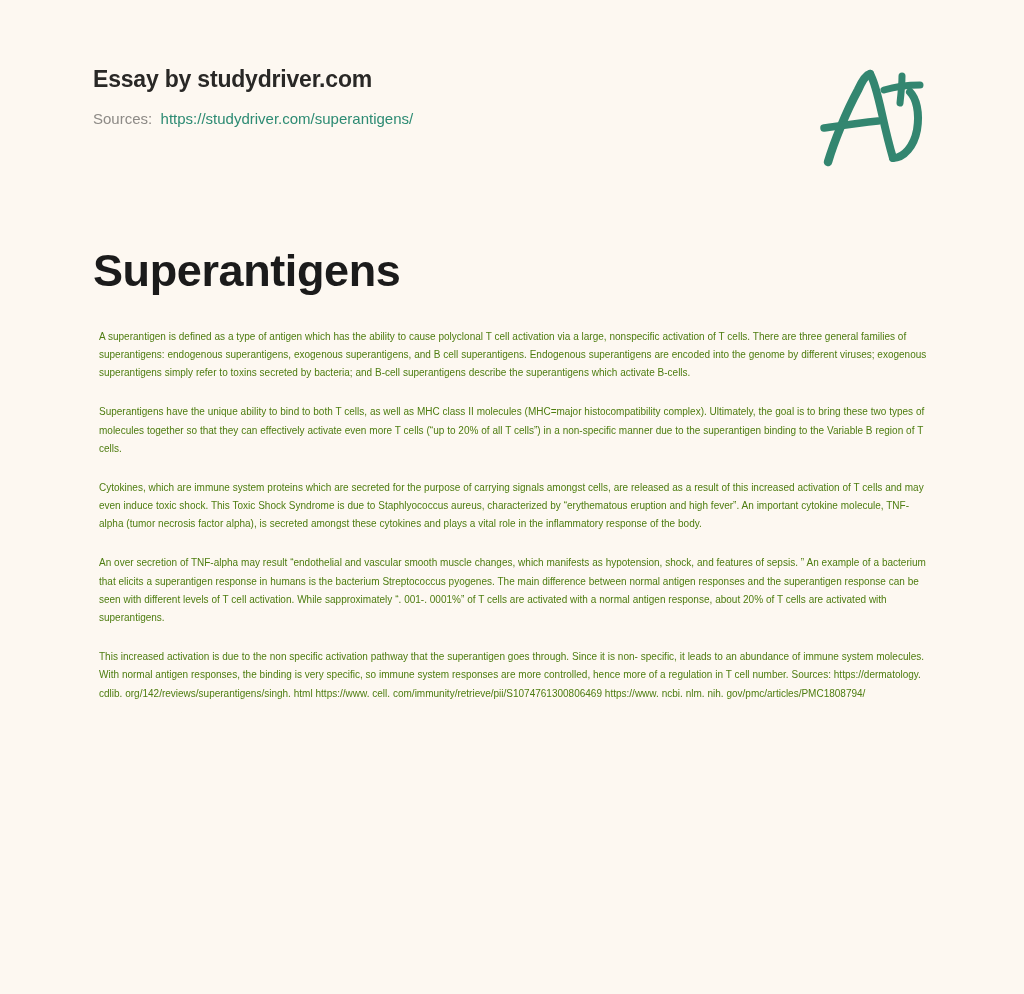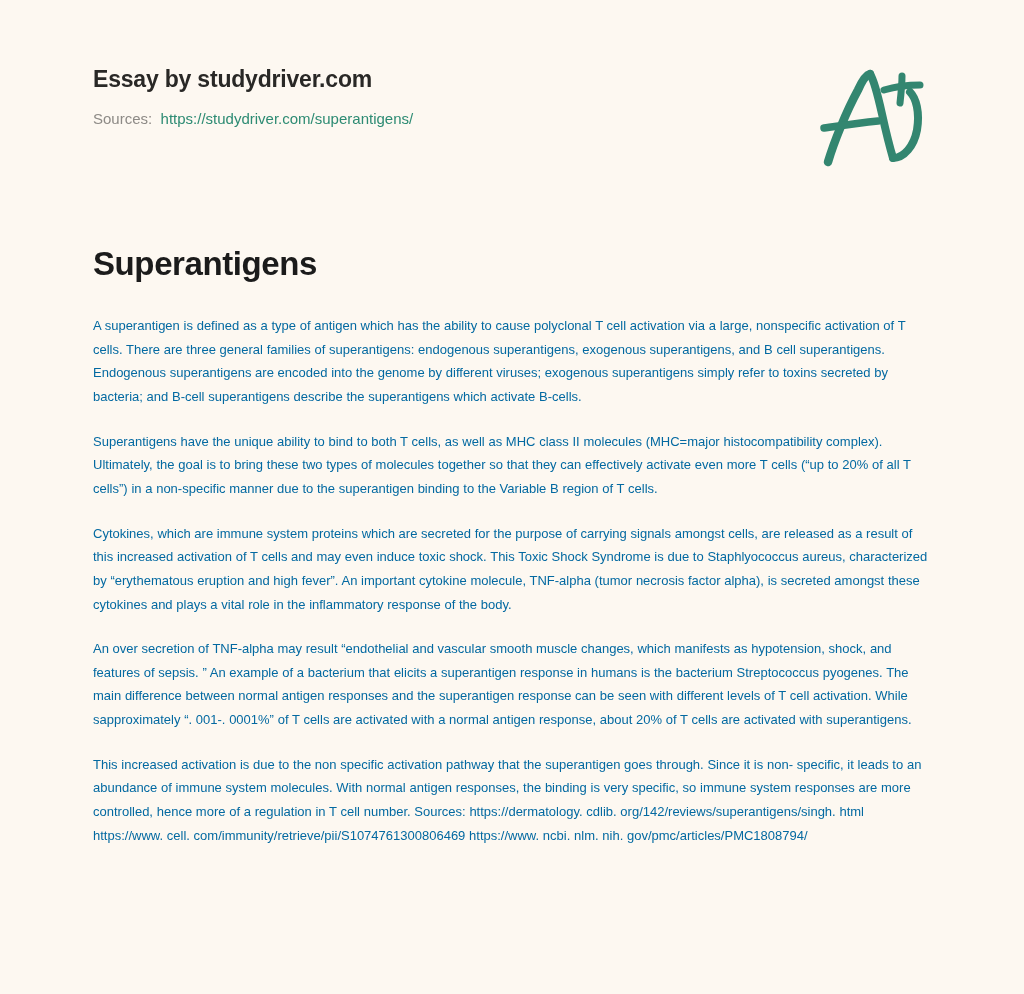--- a/index.html
+++ b/index.html
@@ -79,33 +79,33 @@
 
   
   .article {
     position: absolute;
     left: 93px;
     top: 245px;
     width: 840px;
   }
 
   .article-title {
-    font-size: 33px;
+    font-size: 45px;
     font-weight: bold;
     color: #1b1b1b;
     letter-spacing: -0.4px;
     margin: 0 0 31px 0;
     line-height: 1.15;
   }
 
   .para {
-    font-size: 13px;
+    font-size: 10px;
     line-height: 1.82;
-    color: #0369a1;
-    margin: 0 0 21px 0;
+    color: #4d7c0f;
+    margin: 0 0 21px 6px;
     text-align: left;
     word-spacing: 0.1px;
   }
 
   .para:last-child {
     margin-bottom: 0;
   }
 </style>
 </head>
 <body>

